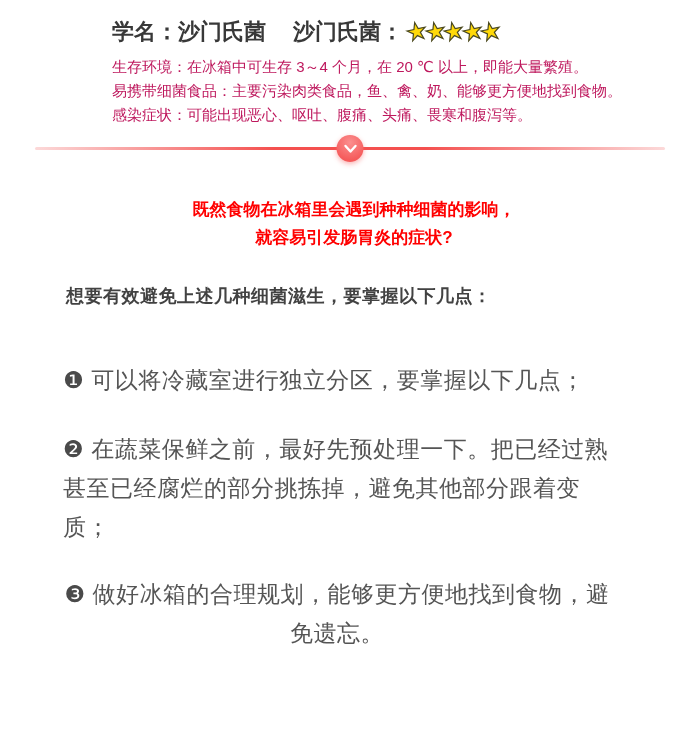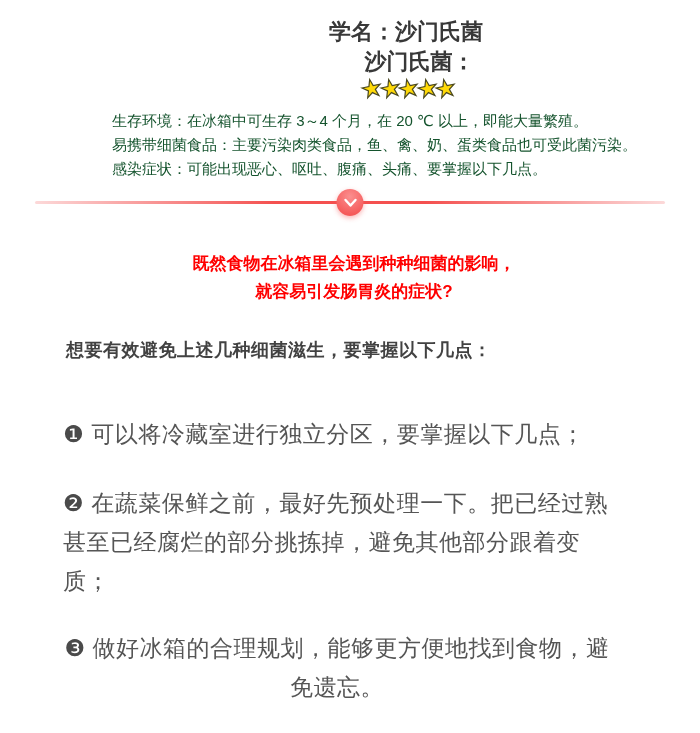--- a/index.html
+++ b/index.html
@@ -19,31 +19,30 @@
     overflow:hidden;
     font-family:"Liberation Sans","DejaVu Sans",sans-serif;
     -webkit-font-smoothing:antialiased;
   }
   
   .card{margin:11px 0 0 112px;}
   .card-title{
     display:flex;align-items:center;
     font-size:22px;font-weight:bold;color:var(--text_dark);
     margin:17px 0 8px 0;
-    flex-direction:column;
   }
   .danger-label{margin-left:27px;}
   .stars{margin-left:3px;font-size:24px;letter-spacing:-3px;color:var(--star);line-height:1;}
   .stars .star{
     display:inline-block;
     transform:rotate(-12deg);
     -webkit-text-stroke:1.2px #4a481f;
   }
   .card-line{
-    margin:0;font-size:15px;line-height:24px;color:#14532d;
+    margin:0;font-size:15px;line-height:24px;color:#be185d;
   }
   
   .para{
     margin:22px 35px 0 35px;
     font-size:17px;line-height:25px;color:var(--text_body);
   }
   
   .divider{position:relative;margin:8px 35px 0 35px;height:27px;}
   .divider-line{
     position:absolute;left:0;right:0;top:12px;height:3px;border-radius:2px;
@@ -86,22 +85,22 @@
 
 <div>
 
   <section class="card">
     <h1 class="card-title">
       <span>学名：沙门氏菌</span>
       <span class="danger-label">沙门氏菌：</span>
       <span class="stars"><span class="star">★</span><span class="star">★</span><span class="star">★</span><span class="star">★</span><span class="star">★</span></span>
     </h1>
     <p class="card-line">生存环境：在冰箱中可生存 3～4 个月，在 20 ℃ 以上，即能大量繁殖。</p>
-    <p class="card-line">易携带细菌食品：主要污染肉类食品，鱼、禽、奶、蛋类食品也可受此菌污染。</p>
-    <p class="card-line">感染症状：可能出现恶心、呕吐、腹痛、头痛、要掌握以下几点。</p>
+    <p class="card-line">易携带细菌食品：主要污染肉类食品，鱼、禽、奶、能够更方便地找到食物。</p>
+    <p class="card-line">感染症状：可能出现恶心、呕吐、腹痛、头痛、畏寒和腹泻等。</p>
   </section>
 
 
   <div class="divider">
     <div class="divider-line"></div>
     <div class="divider-badge">
       <svg width="14" height="10" viewBox="0 0 14 10">
         <path d="M2 2 L7 7.5 L12 2" fill="none" stroke="#ffffff" stroke-width="2.4" stroke-linecap="round" stroke-linejoin="round"></path>
       </svg>
     </div>

